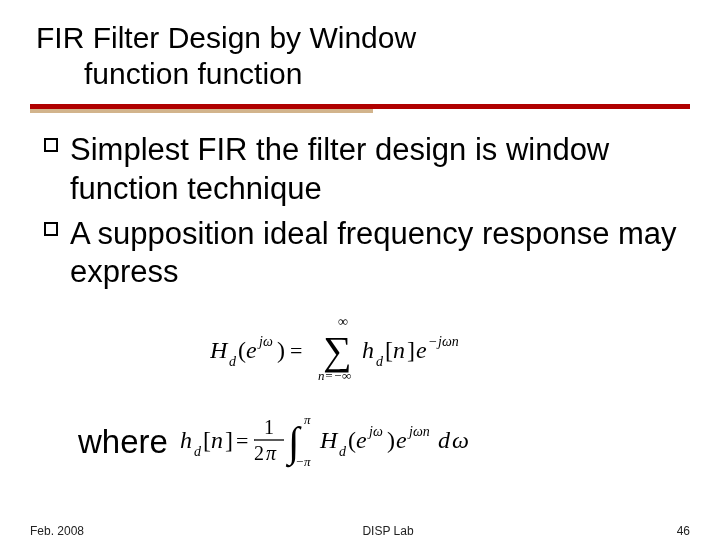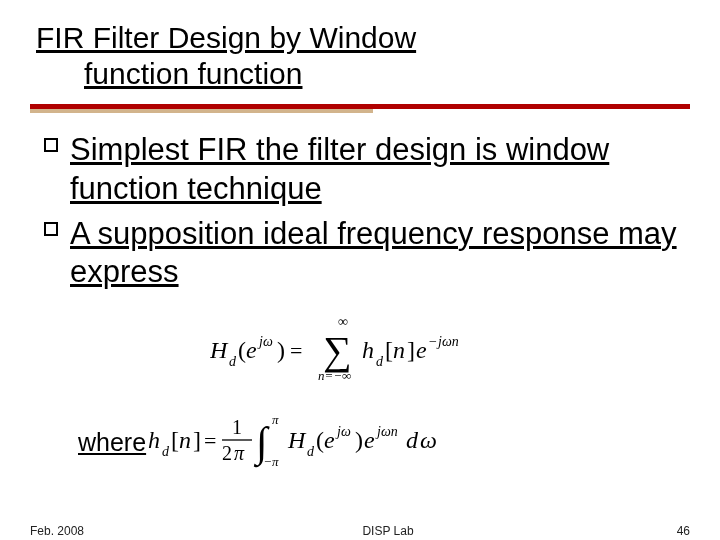--- a/index.html
+++ b/index.html
@@ -1,30 +1,30 @@
 <!DOCTYPE html>
 <html><head>
 <meta charset="utf-8">
 <style>
   * { margin: 0; padding: 0; box-sizing: border-box; }
   html, body { width: 720px; height: 540px; background: #fff; font-family: Verdana, Geneva, sans-serif; color: #000; }
-  .slide { width: 720px; height: 540px; position: relative; padding: 20px 30px 0 30px; text-decoration: underline; }
+  .slide { width: 720px; height: 540px; position: relative; padding: 20px 30px 0 30px; }
   .title { font-size: 30px; line-height: 1.2; padding-left: 6px; padding-bottom: 6px; }
   .title-indent { padding-left: 48px; display: block; }
   .rule-wrap { margin-top: 6px; margin-bottom: 14px; }
   .rule-red { height: 5px; background: #b00000; width: 100%; }
   .rule-tan { height: 4px; background: #d2b48c; width: 52%; margin-left: 0; }
   .bullets { padding: 4px 10px 0 14px; }
   .bullet { display: flex; align-items: flex-start; margin-bottom: 6px; }
   .bullet-marker { width: 14px; height: 14px; border: 2px solid #000; margin-top: 7px; margin-right: 12px; flex: 0 0 auto; }
   .bullet-text { font-size: 31px; line-height: 1.25; }
   .formula-block { text-align: center; margin-top: 22px; }
   .formula-block svg { display: inline-block; }
   .where-row { display: flex; align-items: center; margin-top: 22px; padding-left: 48px; }
-  .where-label { font-size: 25px; margin-right: 2px; }
+  .where-label { font-size: 33px; margin-right: 12px; }
   .footer { position: absolute; bottom: 2px; left: 0; width: 100%; display: flex; justify-content: space-between; align-items: center; padding: 0 30px; font-size: 12px; color: #222; }
   .footer-center { position: absolute; left: 50%; transform: translateX(-50%); margin-left: 28px; }
 </style>
 </head>
 <body>
 
 <div class="slide">
 
   <div class="title">
     <span>FIR Filter Design by Window</span><br>

